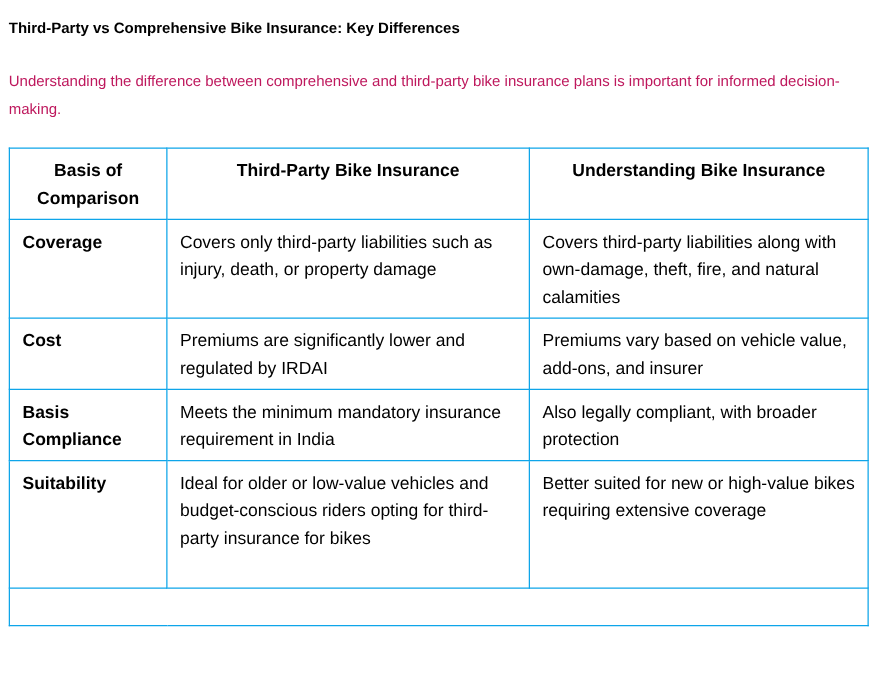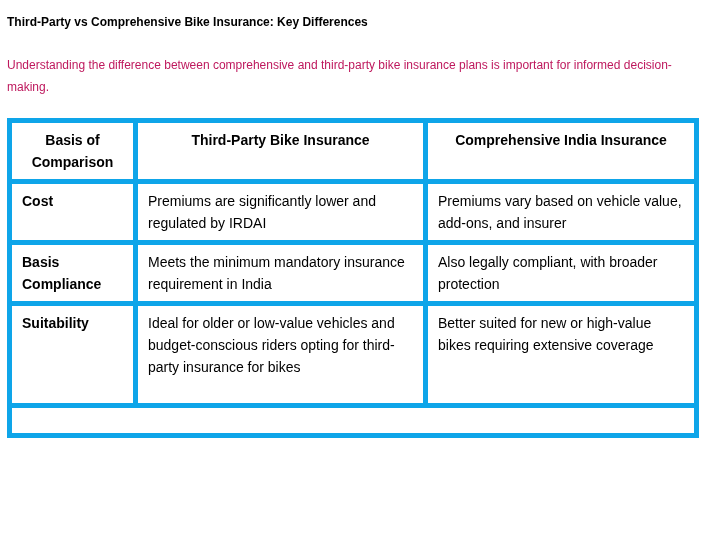--- a/index.html
+++ b/index.html
@@ -32,21 +32,21 @@
     line-height: 22px;
     color: #be185d;
   }
   table.comparison {
     width: 687px;
     border-collapse: collapse;
     table-layout: fixed;
   }
   table.comparison th,
   table.comparison td {
-    border: 5px solid #0ea5e9;
+    border: 1px solid #0ea5e9;
     padding: 6px 10px;
     vertical-align: top;
     font-size: 14px;
     line-height: 22px;
     word-wrap: break-word;
   }
   table.comparison th {
     font-weight: bold;
     text-align: center;
   }
@@ -76,23 +76,28 @@
   <table class="comparison">
     <colgroup>
       <col class="c1">
         <col class="c2">
         <col class="c3">
     </colgroup>
     <tbody>
       <tr class="h-header">
         <th>Basis of Comparison</th>
         <th>Third-Party Bike Insurance</th>
-        <th>Comprehensive India Insurance</th>
+        <th>Understanding Bike Insurance</th>
       </tr>
 
+      <tr class="h-row0">
+        <td class="basis">Coverage</td>
+        <td>Covers only third-party liabilities such as injury, death, or property damage</td>
+        <td>Covers third-party liabilities along with own-damage, theft, fire, and natural calamities</td>
+      </tr>
 
       <tr class="h-row1">
         <td class="basis">Cost</td>
         <td>Premiums are significantly lower and regulated by IRDAI</td>
         <td>Premiums vary based on vehicle value, add-ons, and insurer</td>
       </tr>
 
       <tr class="h-row2">
         <td class="basis">Basis Compliance</td>
         <td>Meets the minimum mandatory insurance requirement in India</td>

